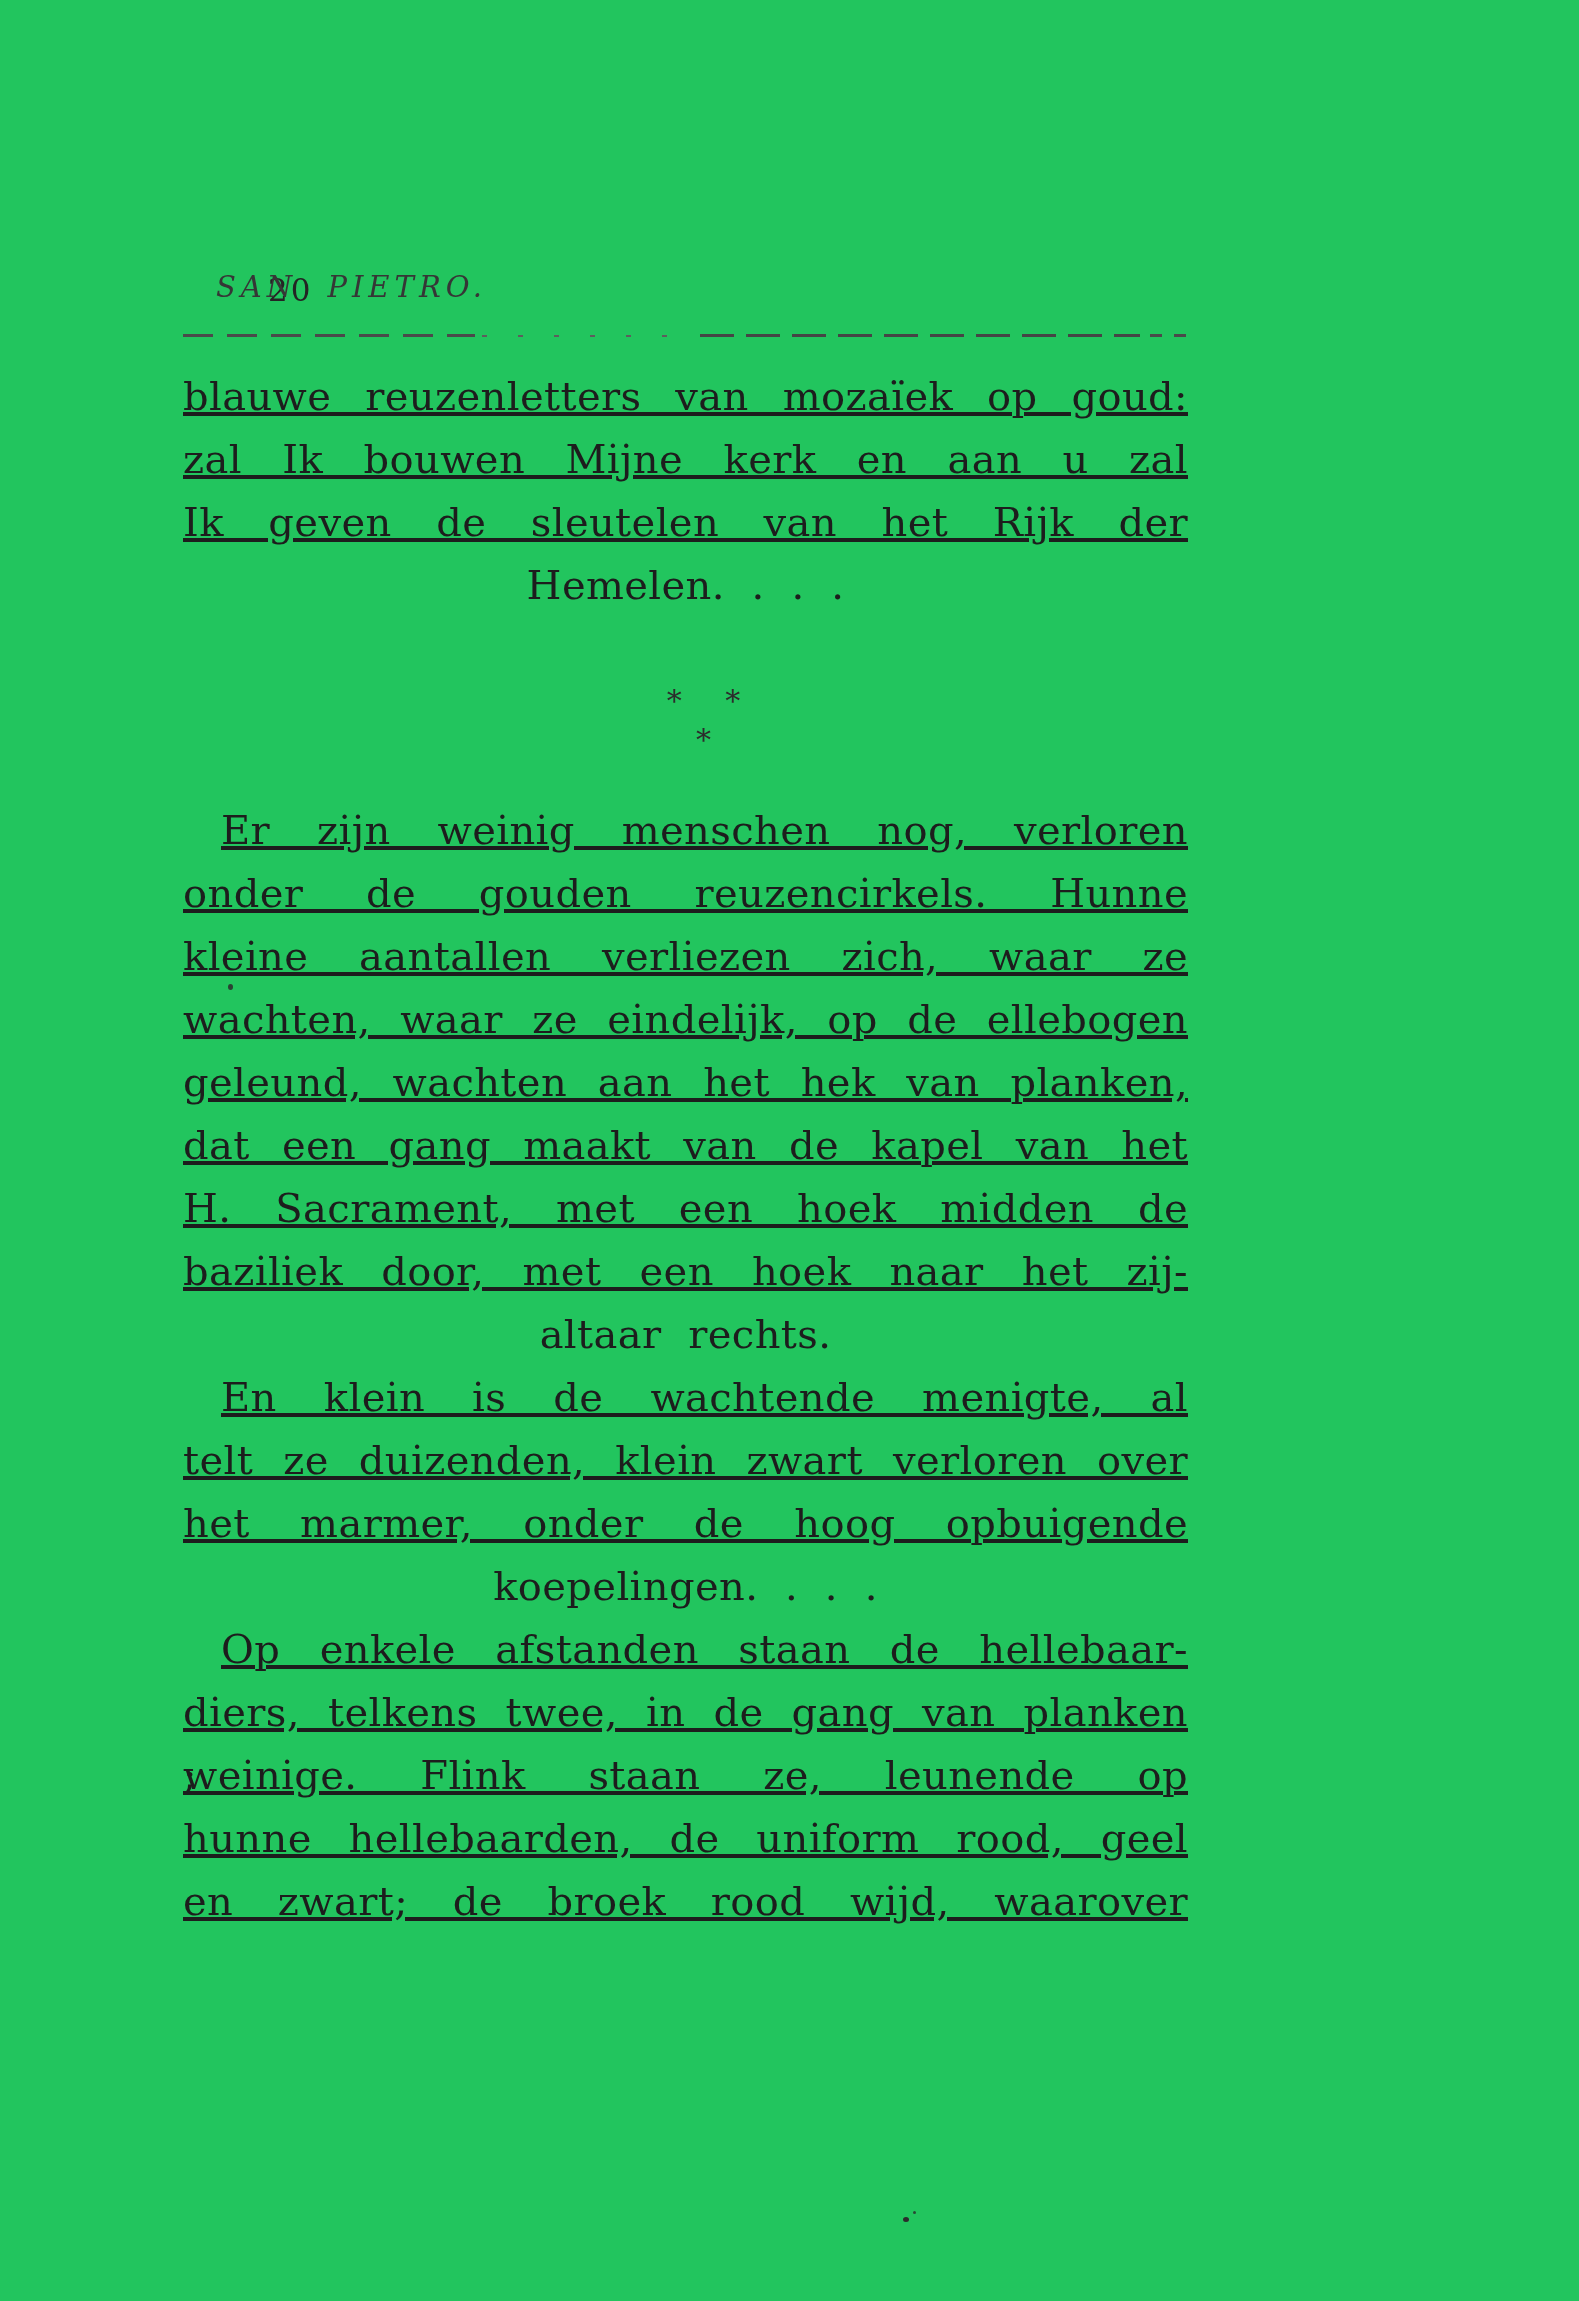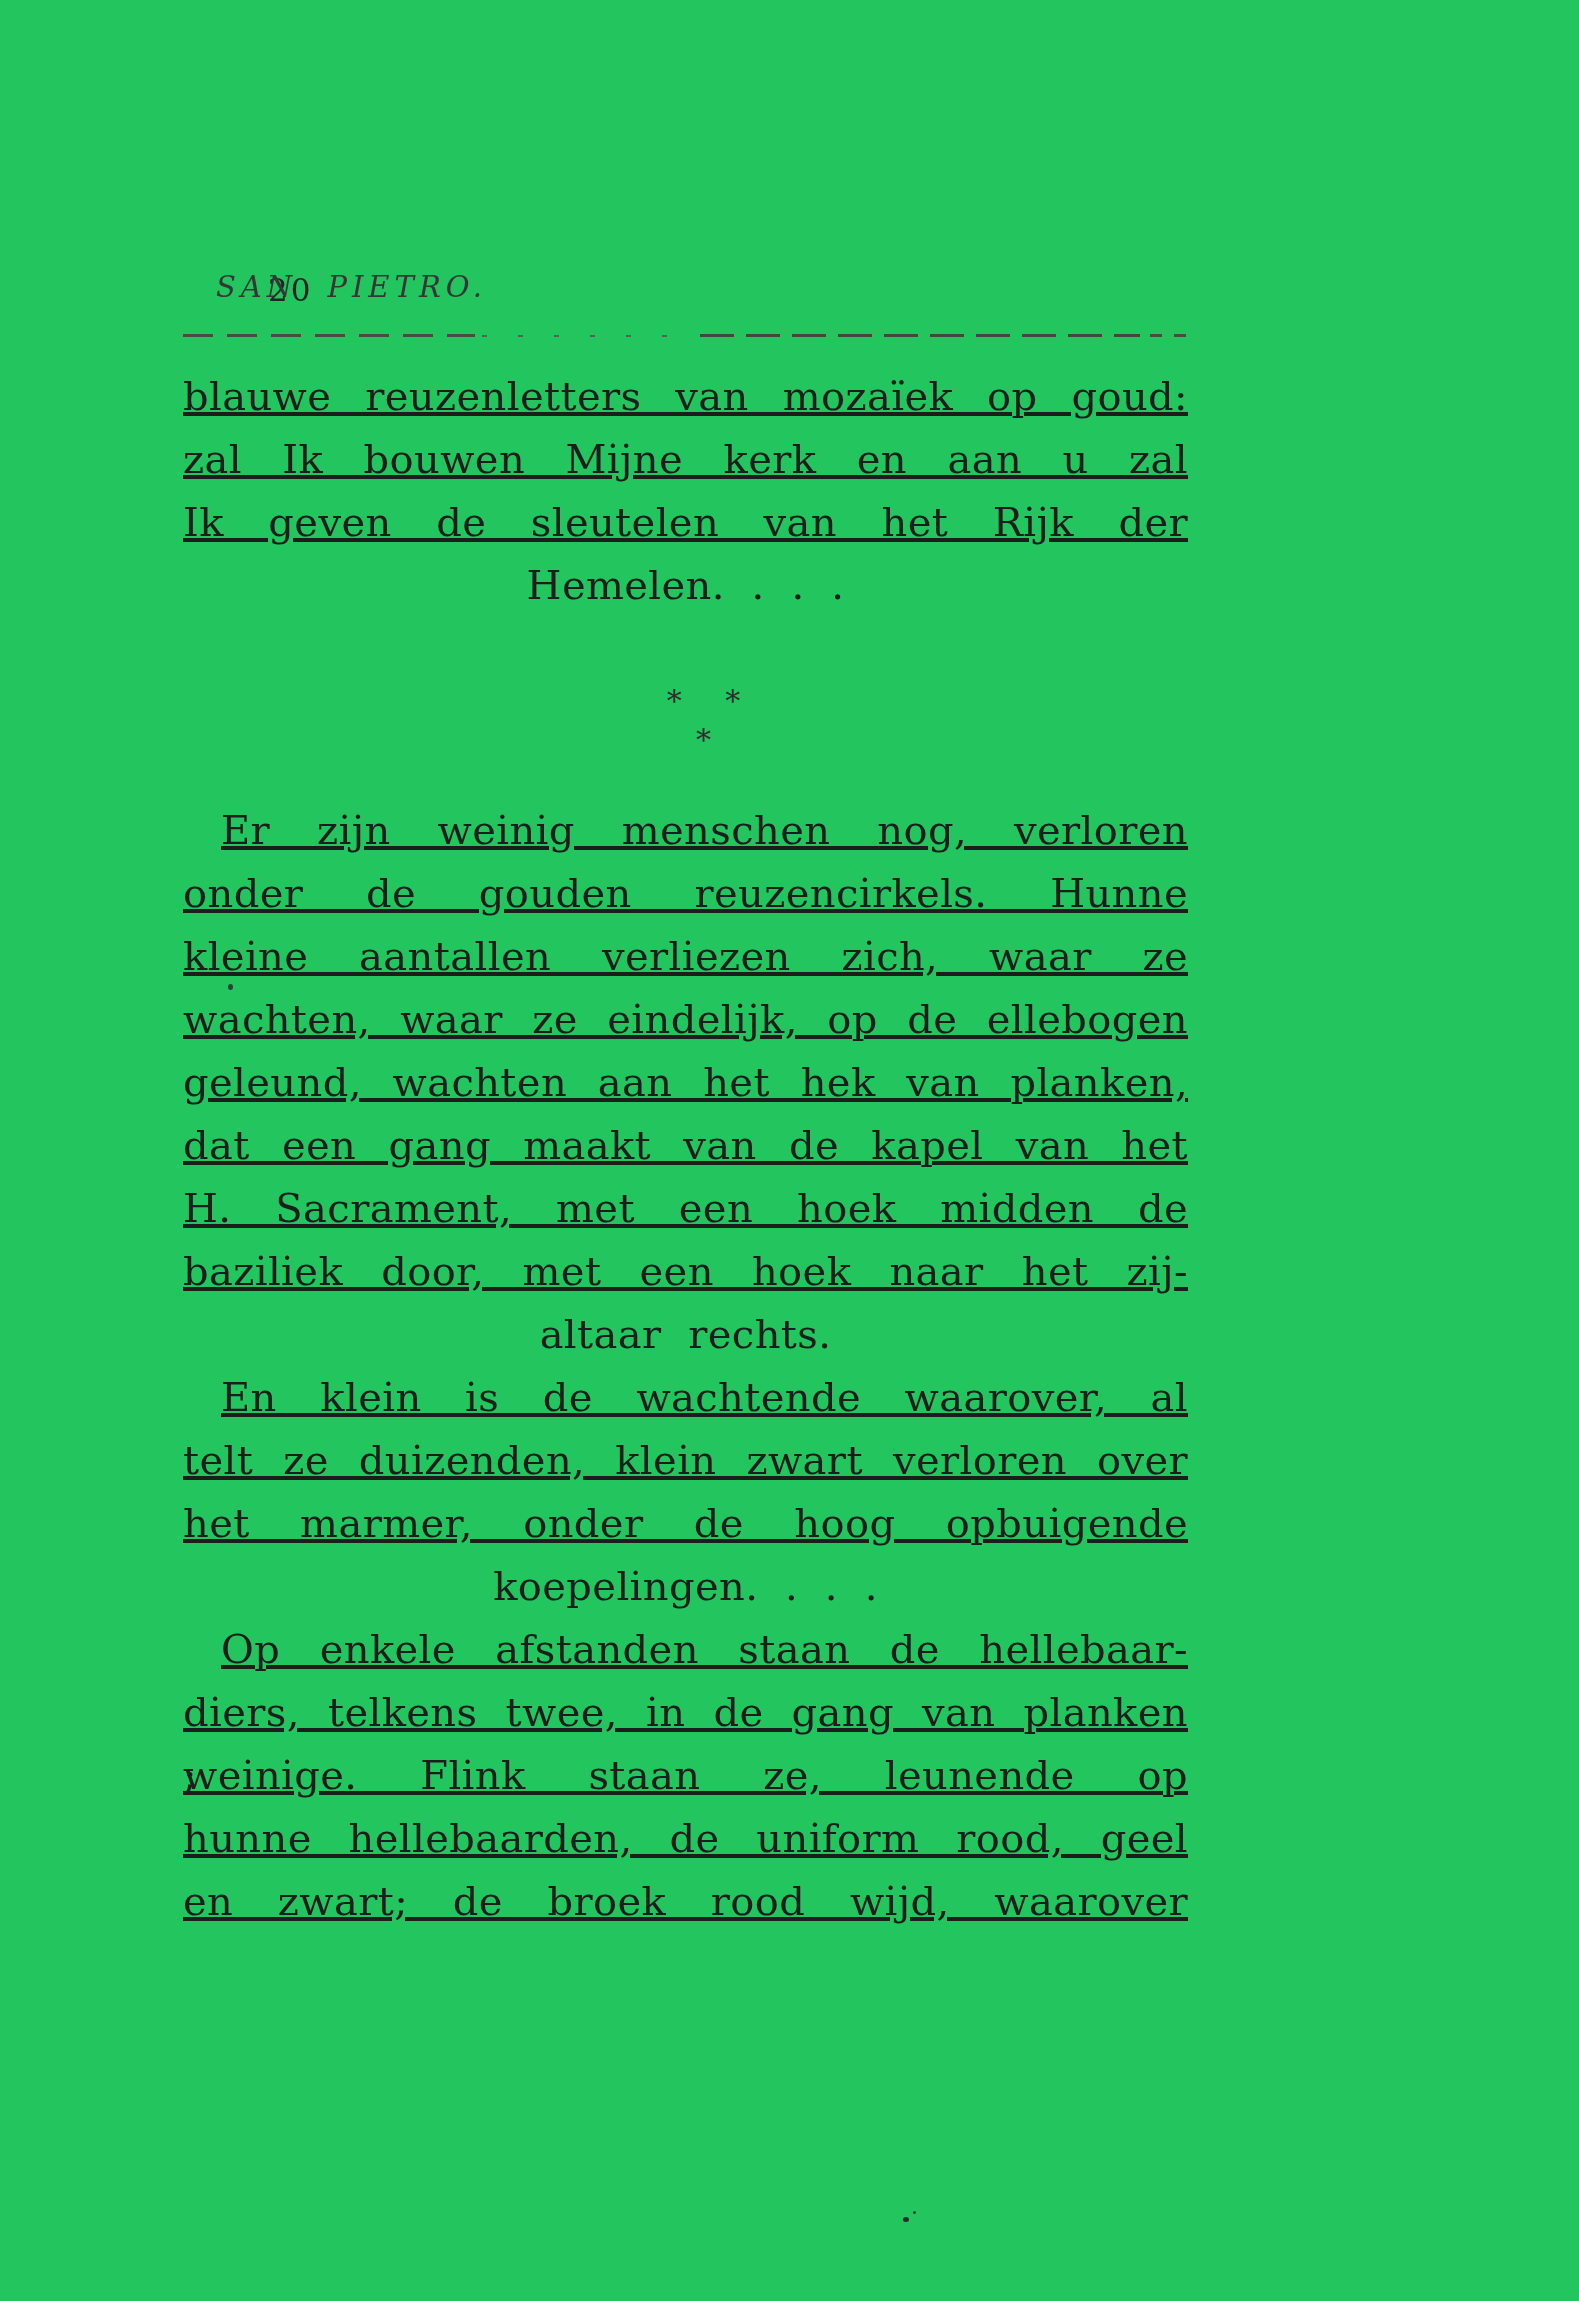--- a/index.html
+++ b/index.html
@@ -123,21 +123,21 @@
   <div class="textblock" id="block2">
       <div class="line j indent">Er zijn weinig menschen nog, verloren</div>
       <div class="line j">onder de gouden reuzencirkels. Hunne</div>
       <div class="line j">kleine aantallen verliezen zich, waar ze</div>
       <div class="line j">wachten, waar ze eindelijk, op de ellebogen</div>
       <div class="line j">geleund, wachten aan het hek van planken,</div>
       <div class="line j">dat een gang maakt van de kapel van het</div>
       <div class="line j">H. Sacrament, met een hoek midden de</div>
       <div class="line j">baziliek door, met een hoek naar het zij-</div>
       <div class="line">altaar rechts.</div>
-      <div class="line j indent">En klein is de wachtende waarover, al</div>
+      <div class="line j indent">En klein is de wachtende menigte, al</div>
       <div class="line j">telt ze duizenden, klein zwart verloren over</div>
       <div class="line j">het marmer, onder de hoog opbuigende</div>
       <div class="line">koepelingen. . . .</div>
       <div class="line j indent">Op enkele afstanden staan de hellebaar-</div>
       <div class="line j">diers, telkens twee, in de gang van planken ;</div>
       <div class="line j">weinige. Flink staan ze, leunende op</div>
       <div class="line j">hunne hellebaarden, de uniform rood, geel</div>
       <div class="line j">en zwart; de broek rood wijd, waarover</div>
     </div>
 

